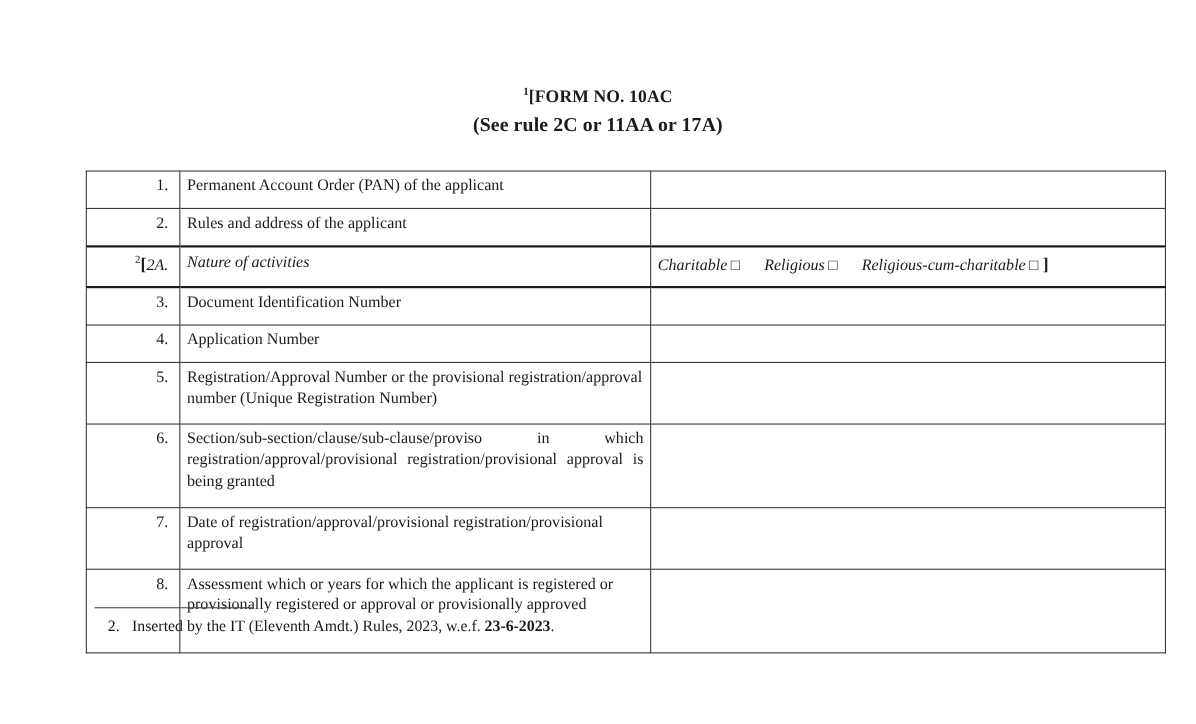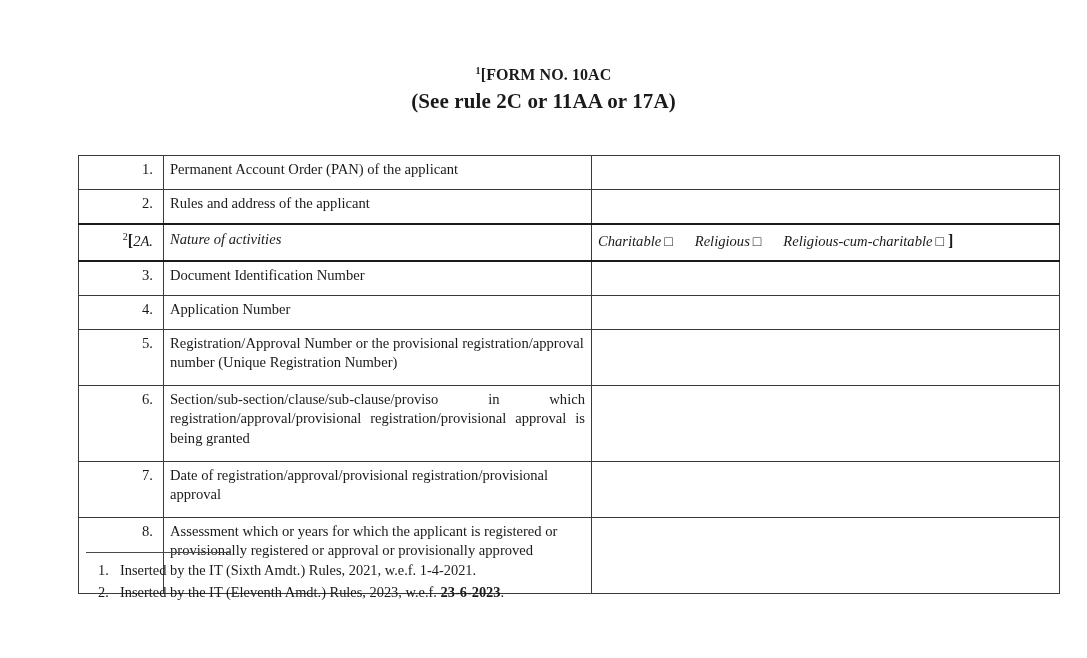--- a/index.html
+++ b/index.html
@@ -13,28 +13,28 @@
     position: relative;
     font-family: "Liberation Serif", "DejaVu Serif", serif;
     color: #1a1a1a;
     overflow: hidden;
   }
 
   
   .title-block {
     position: absolute;
     left: 0;
-    top: 64px;
+    top: 78px;
     width: 1087px;
     text-align: center;
     line-height: 1.42;
   }
   .title-line {
     font-weight: bold;
-    font-size: 21px;
+    font-size: 18px;
     letter-spacing: 0.1px;
     white-space: nowrap;
   }
   .title-line.l1 { font-size: 16px; }
   .title-line.l3 { font-size: 15.5px; }
   .sup {
     font-size: 10px;
     vertical-align: super;
     line-height: 0;
     font-weight: bold;
@@ -201,15 +201,14 @@
     <tr>
       <td class="col-num tall-3">8.</td>
       <td class="col-label">Assessment which or years for which the applicant is registered or provisionally registered or approval or provisionally approved</td>
       <td class="col-value"></td>
     </tr>
   </tbody>
 </table>
 
 <div class="footnotes">
   <div class="fn-rule"></div>
-  <div class="fn-item"><span class="fn-num">1.</span><span>Inserted by the IT (Sixth Amdt.) Rules, 2021, w.e.f. 1-4-2021.</span></div>
   <div class="fn-item"><span class="fn-num">2.</span><span>Inserted by the IT (Eleventh Amdt.) Rules, 2023, w.e.f. </span><span class="fn-bold">23-6-2023</span><span>.</span></div>
 </div>
 
 </body></html>

